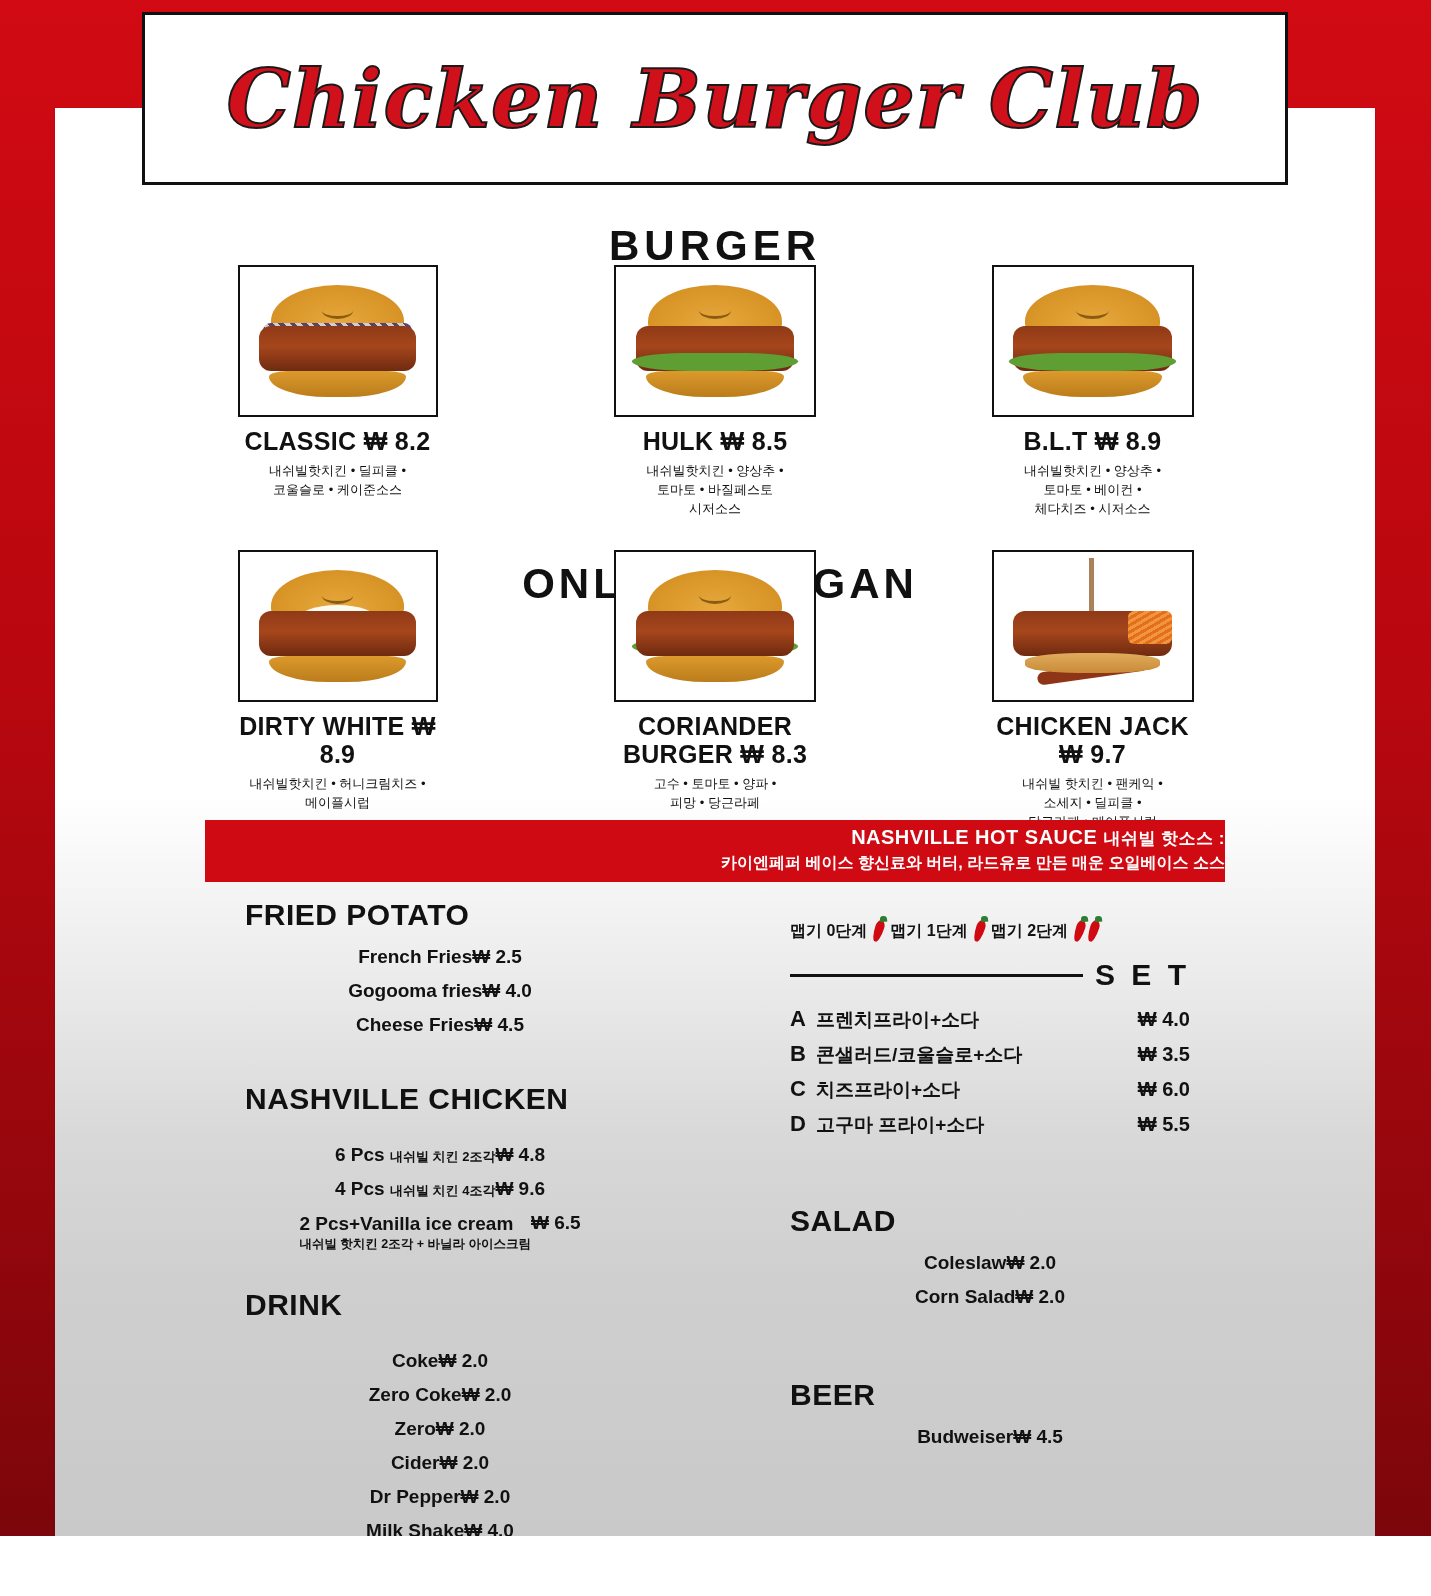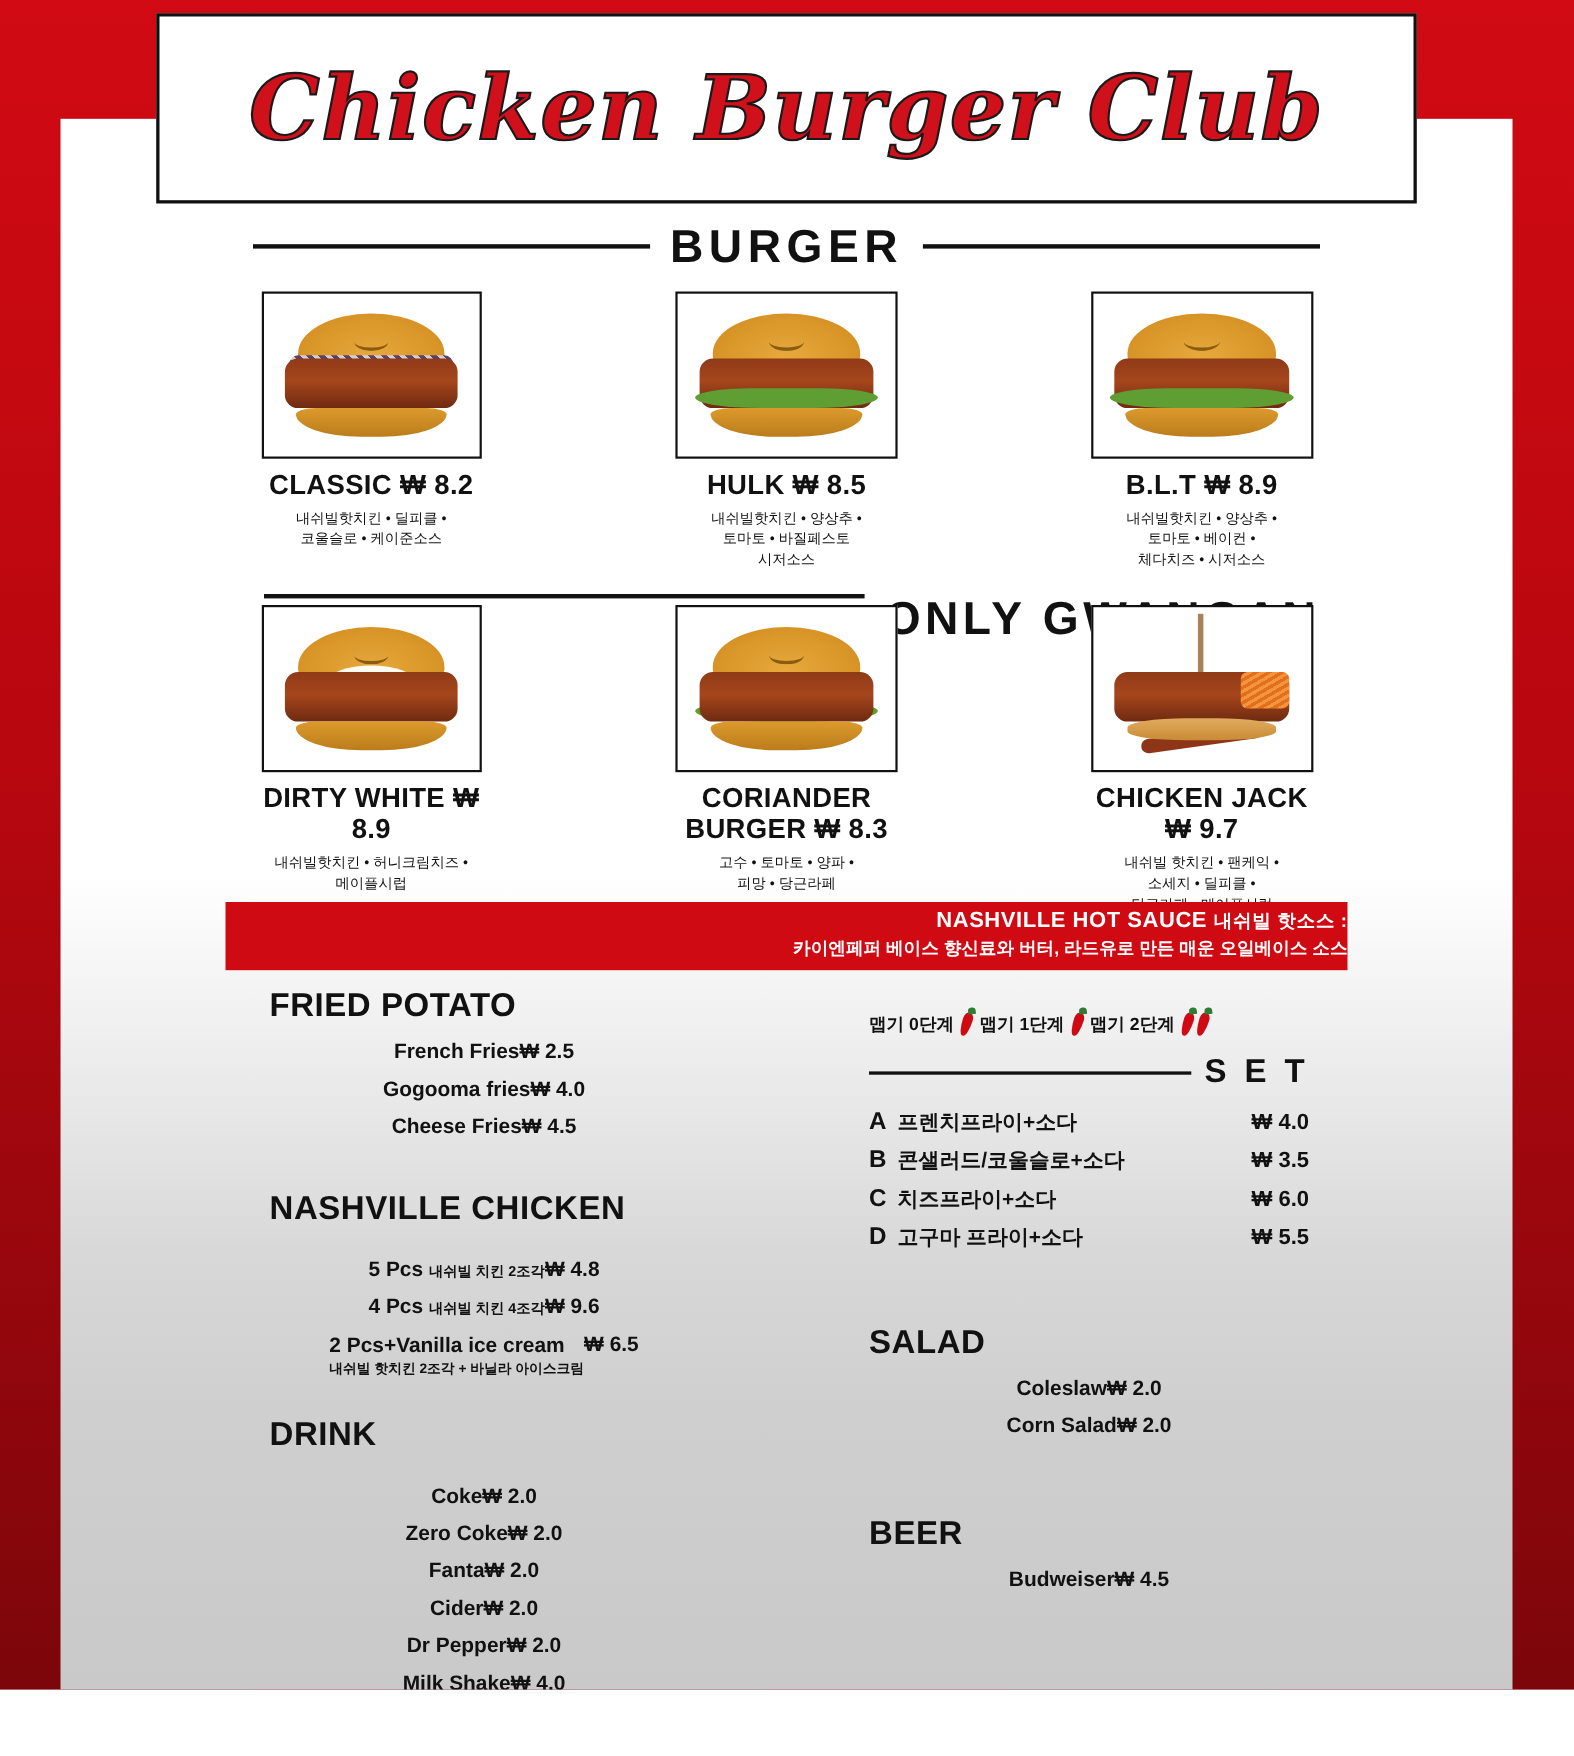--- a/index.html
+++ b/index.html
@@ -62,20 +62,21 @@
     letter-spacing: 1px;
     -webkit-text-stroke: 2px #1a1a1a;
     white-space: nowrap;
   }
 
   
   .sec-head {
     display: flex;
     align-items: center;
     gap: 18px;
+    flex-direction: column;
   }
   .sec-head .rule {
     flex: 1 1 auto;
     height: 4px;
     background: #111;
   }
   .sec-head .label {
     font-weight: bold;
     font-size: 42px;
     letter-spacing: 5px;
@@ -513,21 +514,21 @@
       <span class="price">₩ 4.5</span>
     </div>
 
     <div class="spacer-lg"></div>
 
     <div class="cat-head">NASHVILLE CHICKEN</div>
     <div class="spacer-sm"></div>
 
     <div class="menu-line">
       <span class="name">
-        <span>5 Pcs</span>
+        <span>6 Pcs</span>
         <span class="kr">내쉬빌 치킨 2조각</span>
       </span>
       <span class="price">₩ 4.8</span>
     </div>
     <div class="menu-line">
       <span class="name">
         <span>4 Pcs</span>
         <span class="kr">내쉬빌 치킨 4조각</span>
       </span>
       <span class="price">₩ 9.6</span>
@@ -547,21 +548,21 @@
 
     <div class="menu-line">
       <span class="name">Coke</span>
       <span class="price">₩ 2.0</span>
     </div>
     <div class="menu-line">
       <span class="name">Zero Coke</span>
       <span class="price">₩ 2.0</span>
     </div>
     <div class="menu-line">
-      <span class="name">Fanta</span>
+      <span class="name">Zero</span>
       <span class="price">₩ 2.0</span>
     </div>
     <div class="menu-line">
       <span class="name">Cider</span>
       <span class="price">₩ 2.0</span>
     </div>
     <div class="menu-line">
       <span class="name">Dr Pepper</span>
       <span class="price">₩ 2.0</span>
     </div>

